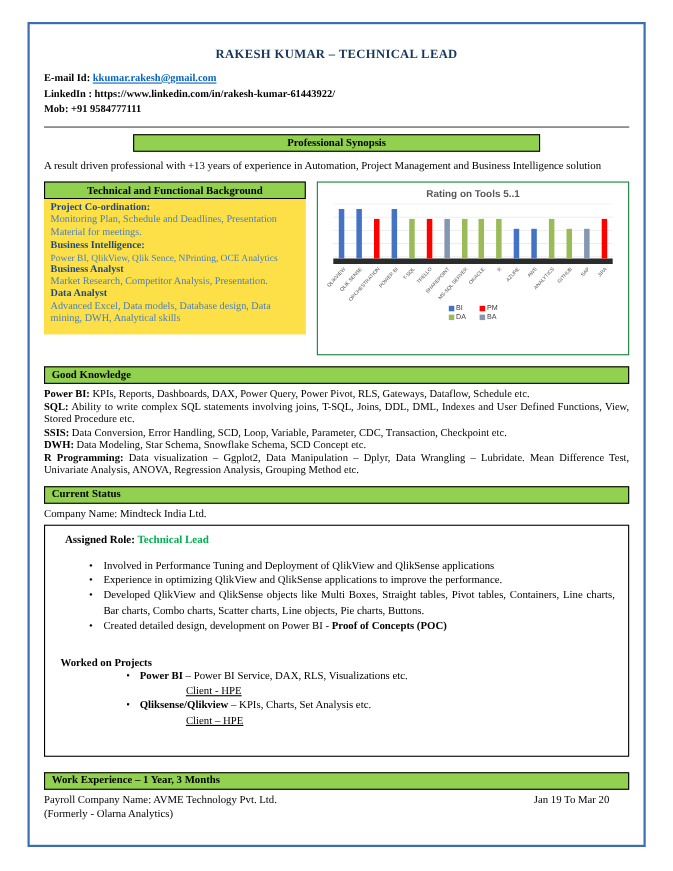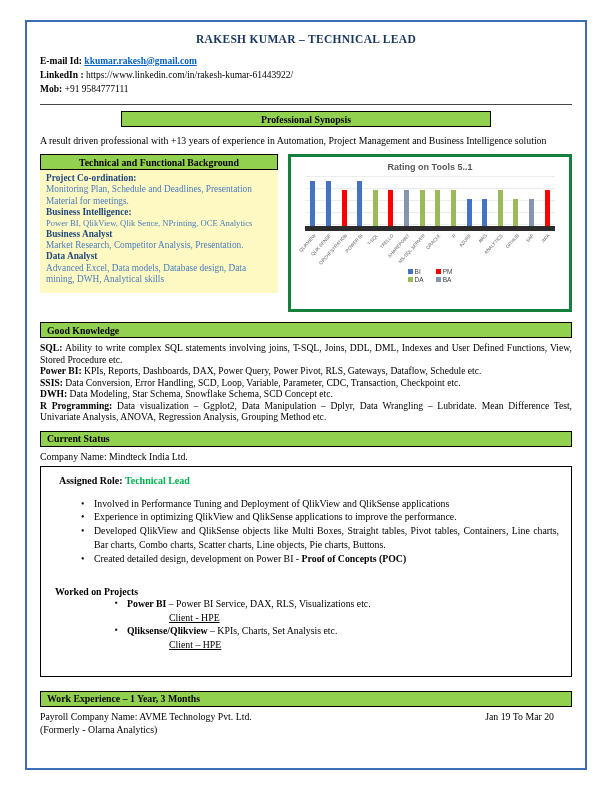--- a/index.html
+++ b/index.html
@@ -5,51 +5,51 @@
   html,body{margin:0;padding:0;}
   body{
     width:612px;height:792px;position:relative;background:#ffffff;
     font-family:"Liberation Serif",serif;font-size:10px;color:#000;
     overflow:hidden;
   }
   .page-border{
     position:absolute;top:20px;bottom:22px;left:25px;right:25px;
     border:2px solid #3c6cb4;pointer-events:none;
   }
-  .content{position:absolute;top:33px;left:40px;right:40px;}
+  .content{position:absolute;top:44px;left:40px;right:40px;}
 
   
   .doc-title{text-align:center;font-weight:bold;font-size:11.5px;color:#17365d;letter-spacing:.3px;}
   .contact{margin-top:10px;line-height:1.45;font-size:9.5px;}
   .contact .lbl{font-weight:bold;}
   .contact a{color:#0563c1;font-weight:bold;text-decoration:underline;cursor:pointer;}
-  .contact .plain{font-weight:normal;color:#000;}
+  .contact .plain{font-weight:bold;color:#000;}
   .rule{border:none;border-top:1px solid #444;margin:8px 0 6px;}
 
   
   .sec-bar{
     background:#92d050;border:1px solid #000;font-weight:bold;
     font-size:9.8px;padding:1.5px 6px;box-sizing:border-box;
   }
   .synopsis-bar{width:370px;margin:6px auto 8px;text-align:center;}
   .full-bar{width:100%;}
 
   .para{text-align:justify;line-height:1.3;font-size:9.8px;}
 
   
   .columns{display:flex;gap:10px;margin-top:6px;align-items:flex-start;}
   .left-col{width:238px;flex:none;}
   .tb-header{text-align:center;width:100%;}
-  .tb-body{background:#fef9c3;padding:3px 6px 8px;font-size:9.3px;line-height:1.22;}
+  .tb-body{background:#fde047;padding:3px 6px 8px;font-size:9.3px;line-height:1.22;}
   .tb-title{color:#1f497d;font-weight:bold;}
   .tb-text{color:#4a7ebb;}
   .tb-text.small{font-size:8.6px;}
 
   
-  .chart-box{flex:1;border:3px solid #15803d;background:#fff;height:158px;box-sizing:border-box;
+  .chart-box{flex:1;border:1px solid #15803d;background:#fff;height:158px;box-sizing:border-box;
     padding:5px 8px 2px;overflow:hidden;font-family:"Liberation Sans",sans-serif;}
   .chart-title{text-align:center;color:#595959;font-size:9px;font-weight:bold;}
   .plot-row{display:flex;align-items:flex-end;justify-content:space-between;
     height:50px;margin:4px 6px 0;border-bottom:5px solid #2b2b2b;
     background-image:linear-gradient(#ececec 1px, transparent 1px);background-size:100% 12px;}
   .bar-col{flex:1;display:flex;justify-content:center;align-items:flex-end;}
   .bar{width:5px;}
   .lbl-row{display:flex;margin:1px 6px 0;height:36px;}
   .lbl-col{flex:1;position:relative;}
   .lbl-col span{position:absolute;top:1px;right:50%;transform-origin:100% 0;
@@ -246,24 +246,24 @@
             <span class="sw" style="background: rgb(132, 150, 176);"></span>
             <span>BA</span>
           </div>
         </div>
     </div>
   </div>
 
   <div class="sec-bar full-bar" style="margin-top:10px;">Good Knowledge</div>
   <div class="kn-block">
     <div class="kn-line">
+      <span class="lbl">Power BI:</span><span> KPIs, Reports, Dashboards, DAX, Power Query, Power Pivot, RLS, Gateways, Dataflow, Schedule etc.</span>
+    </div>
+    <div class="kn-line">
       <span class="lbl">SQL:</span><span> Ability to write complex SQL statements involving joins, T-SQL, Joins, DDL, DML, Indexes and User Defined Functions, View, Stored Procedure etc.</span>
-    </div>
-    <div class="kn-line">
-      <span class="lbl">Power BI:</span><span> KPIs, Reports, Dashboards, DAX, Power Query, Power Pivot, RLS, Gateways, Dataflow, Schedule etc.</span>
     </div>
     <div class="kn-line">
       <span class="lbl">SSIS:</span><span> Data Conversion, Error Handling, SCD, Loop, Variable, Parameter, CDC, Transaction, Checkpoint etc.</span>
     </div>
     <div class="kn-line">
       <span class="lbl">DWH:</span><span> Data Modeling, Star Schema, Snowflake Schema, SCD Concept etc.</span>
     </div>
     <div class="kn-line">
       <span class="lbl">R Programming:</span><span> Data visualization – Ggplot2, Data Manipulation – Dplyr, Data Wrangling – Lubridate. Mean Difference Test, Univariate Analysis, ANOVA, Regression Analysis, Grouping Method etc.</span>
     </div>

